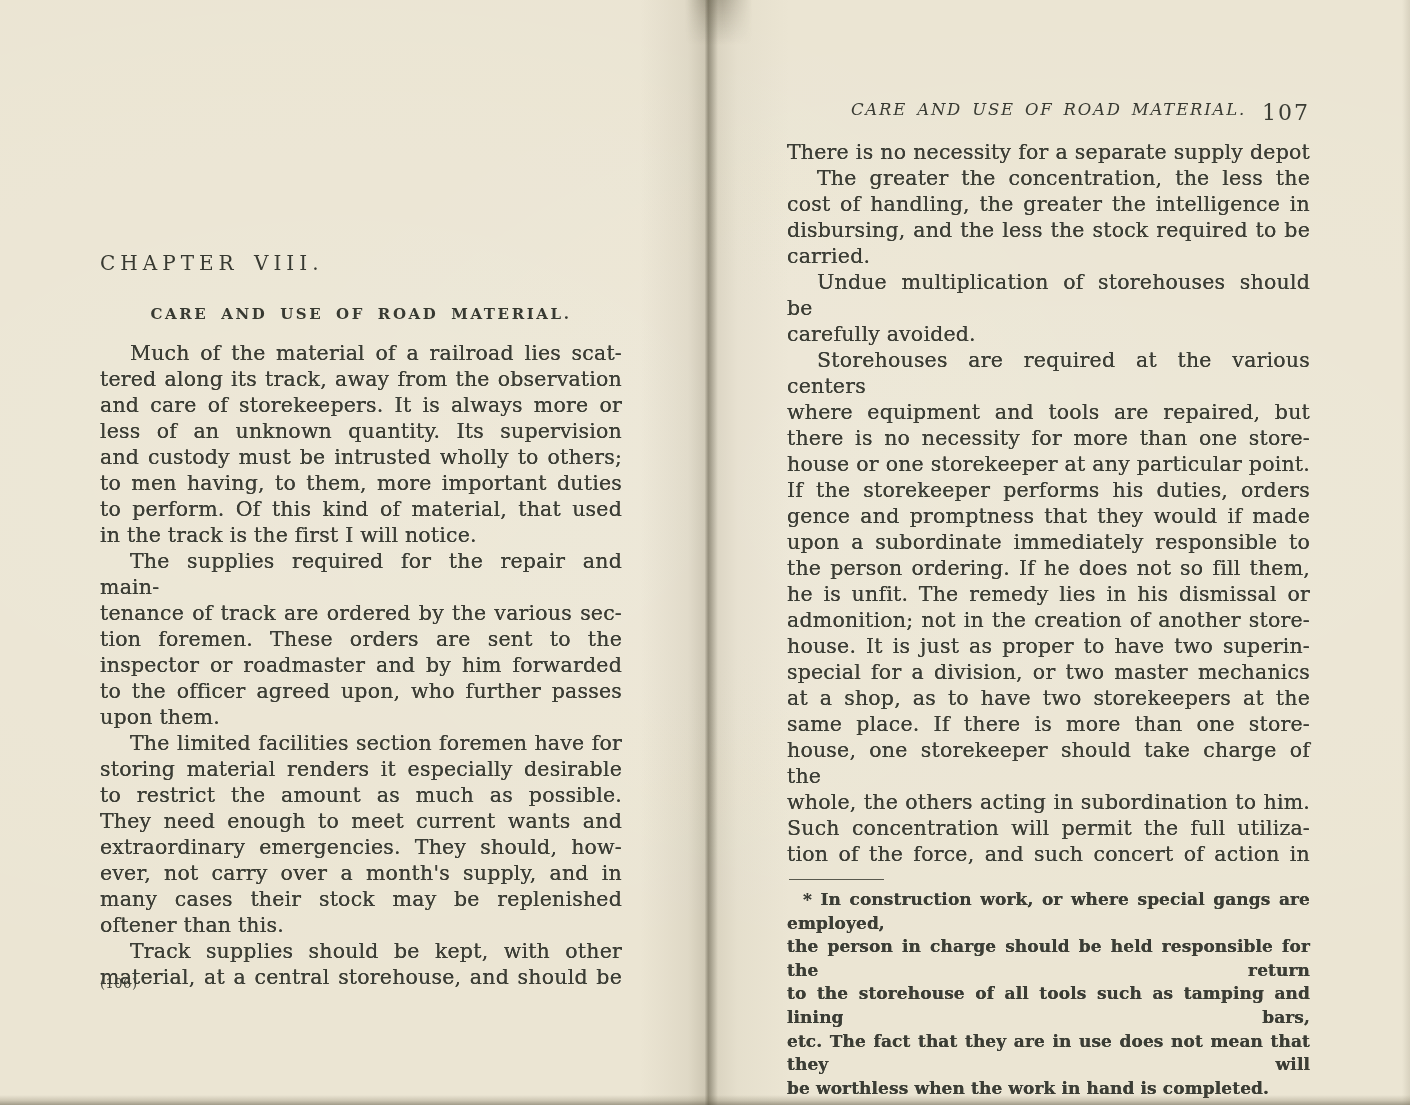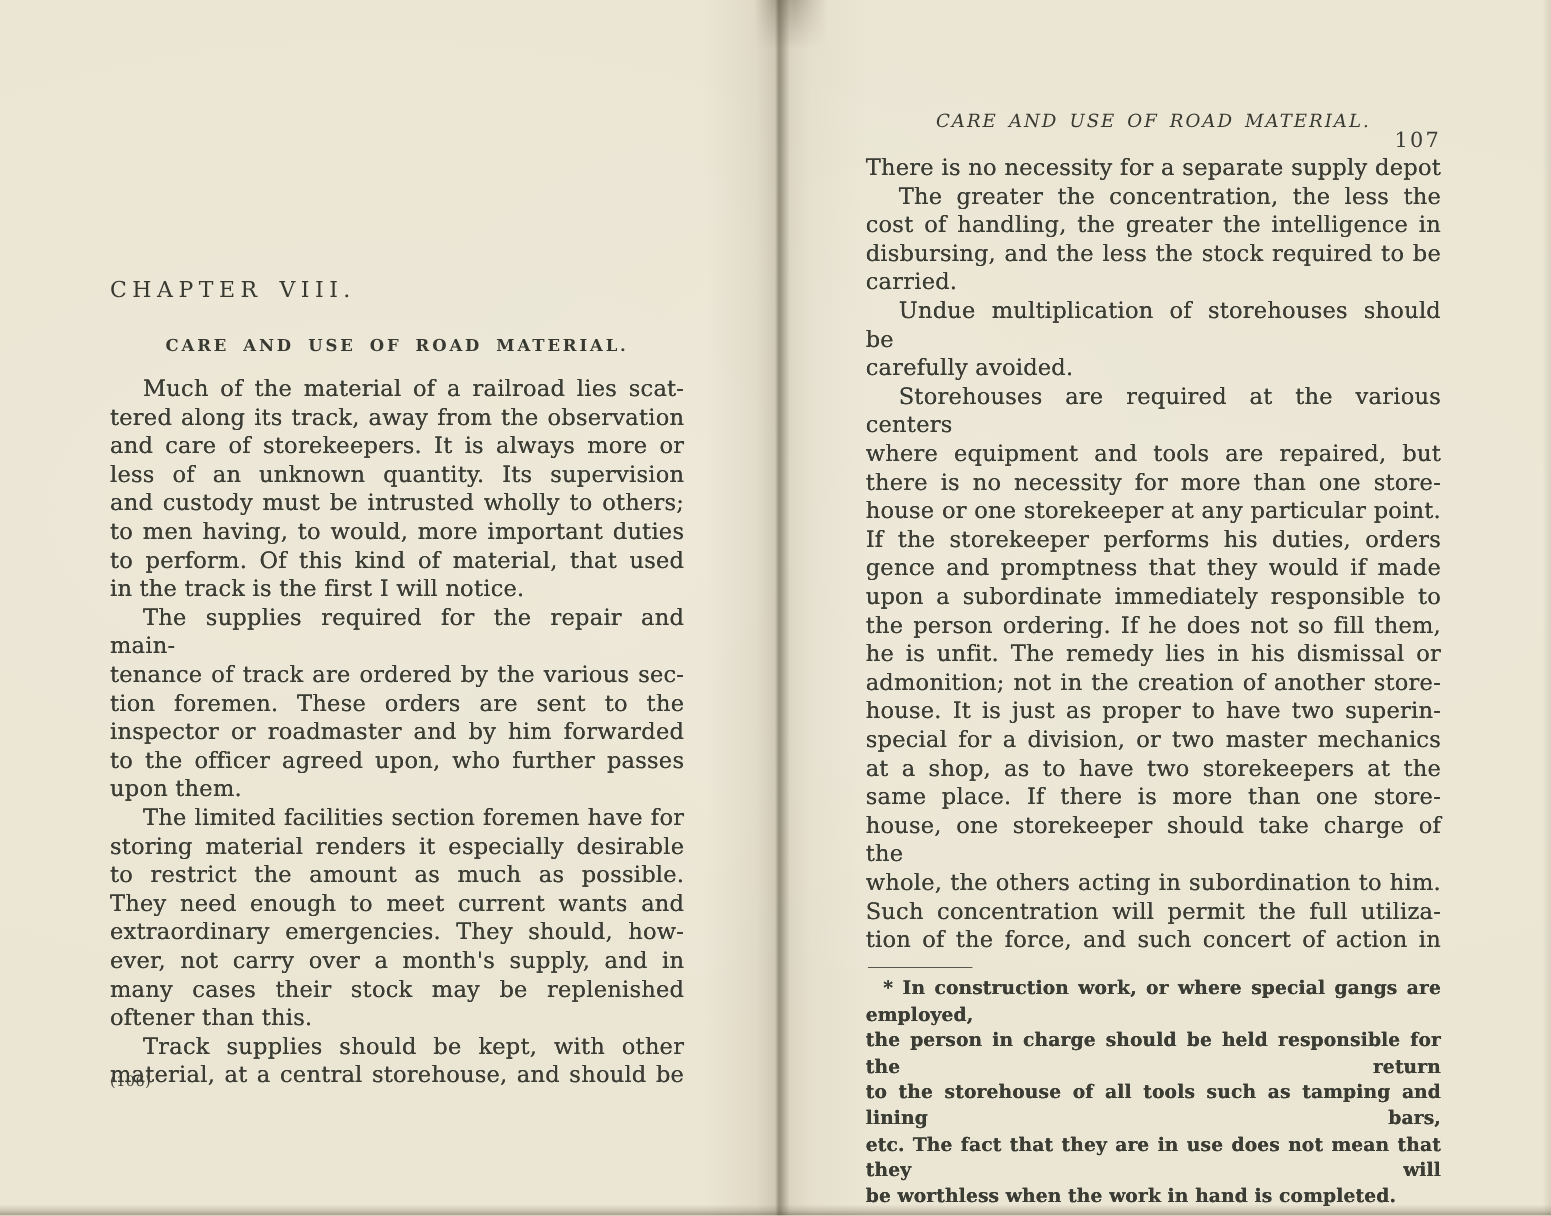--- a/index.html
+++ b/index.html
@@ -76,22 +76,22 @@
 
   .running-header {
     position: absolute; top: 100px; left: 0; width: 100%; height: 24px;
   }
   .running-header .rh-title {
     display: block; width: 100%; text-align: center;
     font-style: italic; font-size: 16.5px; letter-spacing: 1.8px; word-spacing: 3px;
     color: #383a32;
   }
   .running-header .rh-folio {
-    position: absolute; right: 0; top: 17px;
-    font-size: 19px; letter-spacing: 2px; font-style: normal;
+    position: absolute; right: 0; top: 0;
+    font-size: 22px; letter-spacing: 2px; font-style: normal;
   }
 
   .footnote-rule {
     position: absolute; top: 879px; left: 2px; width: 95px;
     border-top: 1.6px solid rgba(62,63,54,0.85);
   }
   .footnote {
     position: absolute; top: 888px; left: 0; width: 100%;
     font-size: 17px; line-height: 23.6px; letter-spacing: 0.1px;
     text-shadow: 0 0 0.3px currentColor;
@@ -112,21 +112,21 @@
   <div class="page page-left">
     <div class="chapter-title">CHAPTER VIII.</div>
     <div class="section-title">CARE AND USE OF ROAD MATERIAL.</div>
     <div class="body-text body-left">
         <div class="para">
           <div class="line indent">Much of the material of a railroad lies scat-</div>
           <div class="line">tered along its track, away from the observation</div>
           <div class="line">and care of storekeepers.  It is always more or</div>
           <div class="line">less of an unknown quantity.  Its supervision</div>
           <div class="line">and custody must be intrusted wholly to others;</div>
-          <div class="line">to men having, to would, more important duties</div>
+          <div class="line">to men having, to them, more important duties</div>
           <div class="line">to perform.  Of this kind of material, that used</div>
           <div class="line last">in the track is the first I will notice.</div>
         </div>
         <div class="para">
           <div class="line indent">The supplies required for the repair and main-</div>
           <div class="line">tenance of track are ordered by the various sec-</div>
           <div class="line">tion foremen.  These orders are sent to the</div>
           <div class="line">inspector or roadmaster and by him forwarded</div>
           <div class="line">to the officer agreed upon, who further passes</div>
           <div class="line last">upon them.</div>

